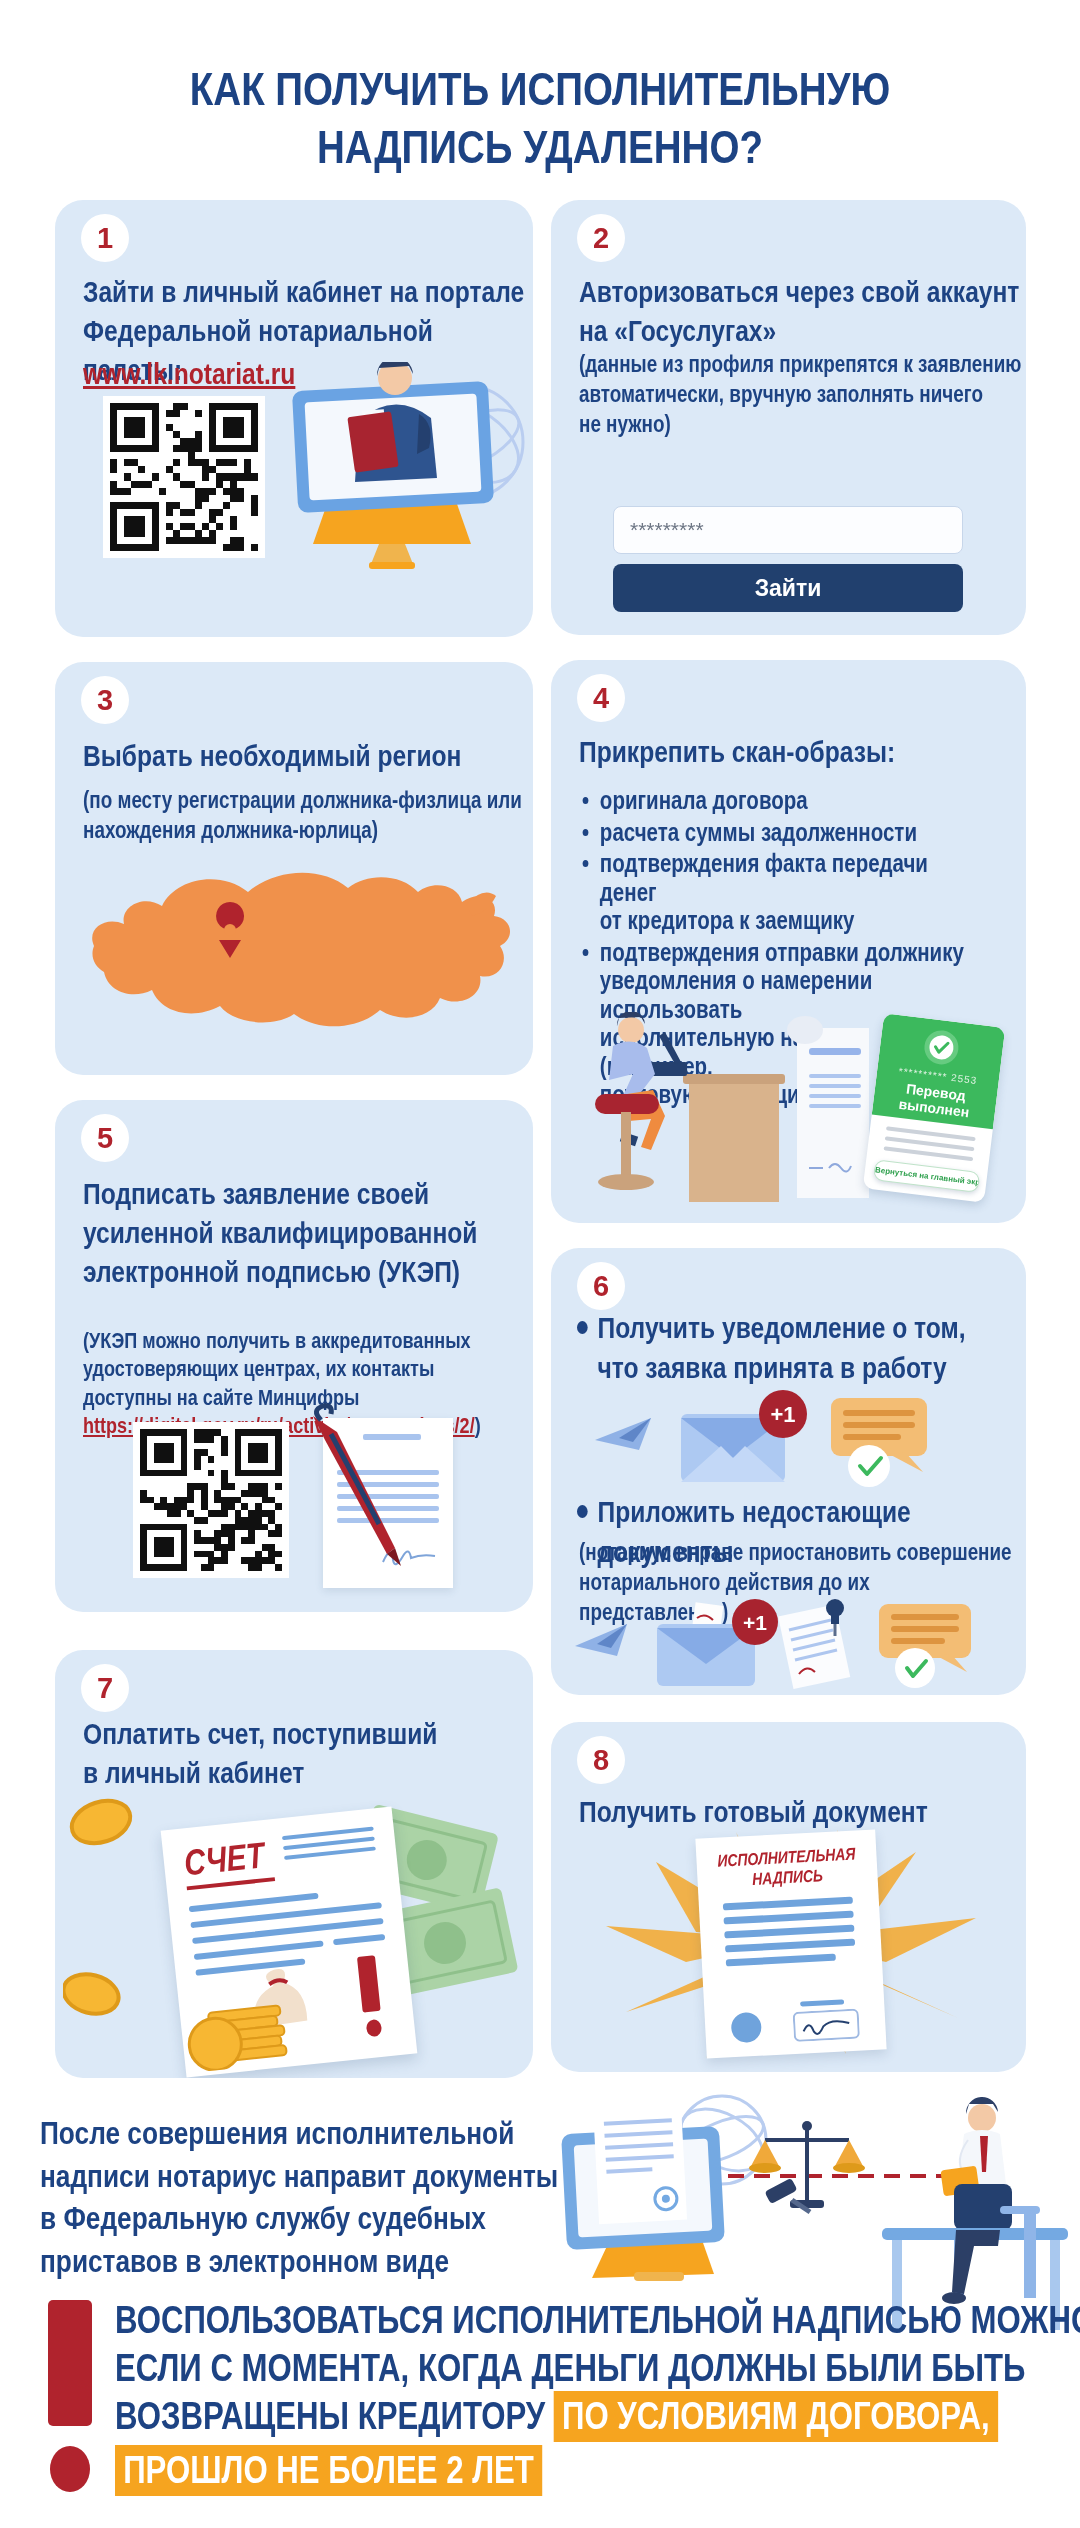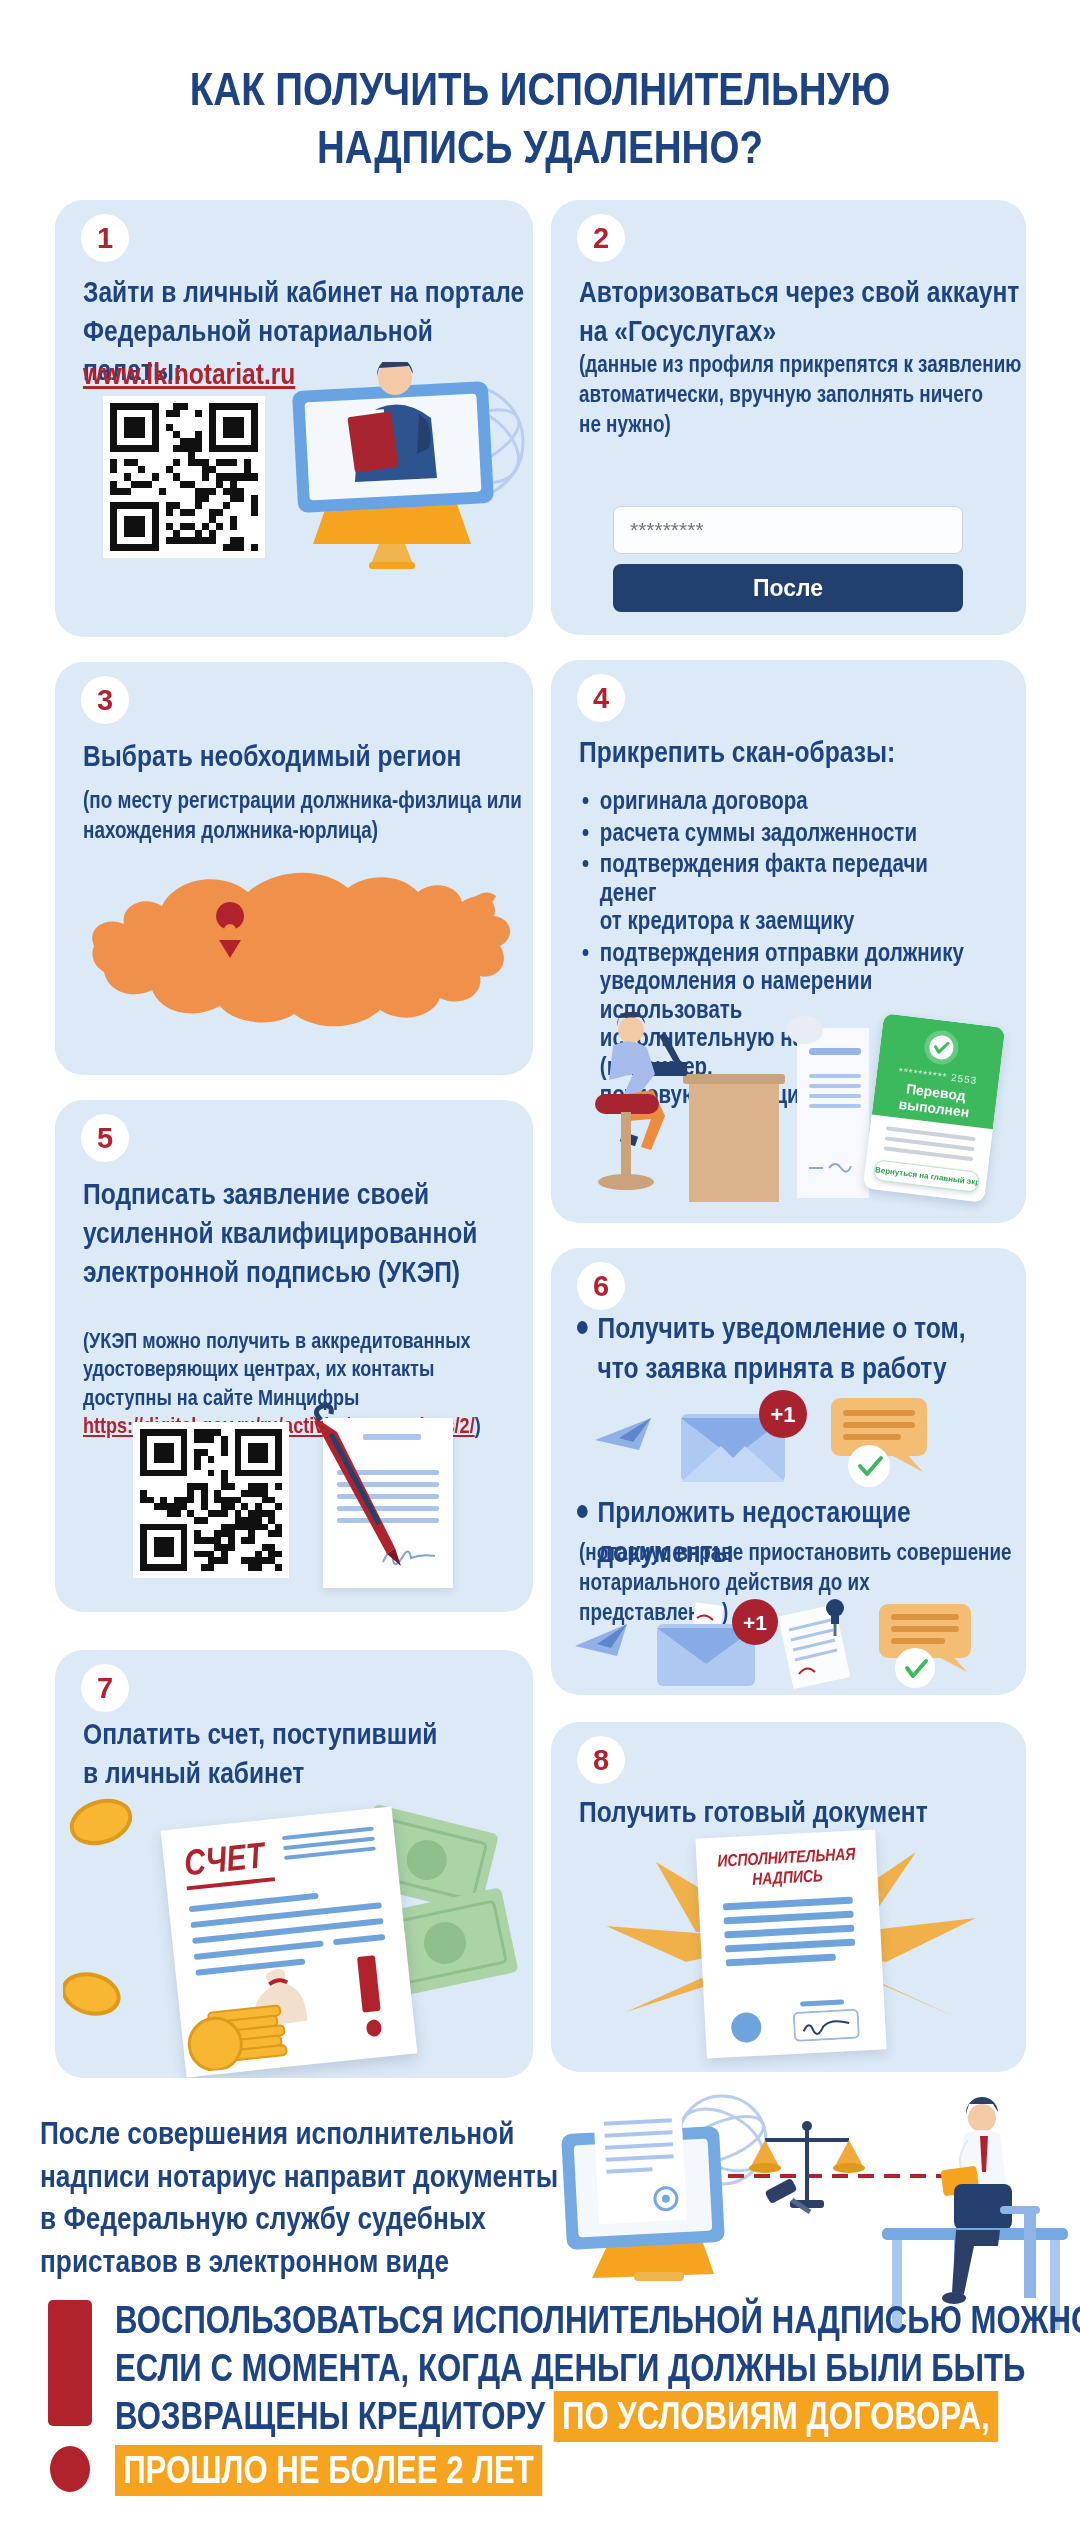--- a/index.html
+++ b/index.html
@@ -312,21 +312,21 @@
   <section class="card" style="left:551px;top:200px;width:475px;height:435px">
     <div class="num">
         <span>2</span>
       </div>
     <div class="heading cond" style="top:72px">Авторизоваться через свой аккаунт
 на «Госуслугах»</div>
     <div class="note cond" style="top:150px">(данные из профиля прикрепятся к заявлению
 автоматически, вручную заполнять ничего
 не нужно)</div>
     <input class="f-input" style="top: 306px;" type="text" value="*********">
-    <button class="btn" style="top:364px"><span>После</span></button>
+    <button class="btn" style="top:364px"><span>Зайти</span></button>
   </section>
 
   <section class="card" style="left:55px;top:662px;width:478px;height:413px">
     <div class="num">
         <span>3</span>
       </div>
     <div class="heading cond" style="top:74px">Выбрать необходимый регион</div>
     <div class="note cond" style="top:124px">(по месту регистрации должника-физлица или
 нахождения должника-юрлица)</div>
     <svg class="illo" style="left:25px;top:188px" width="440" height="215" viewBox="0 0 440 215">

